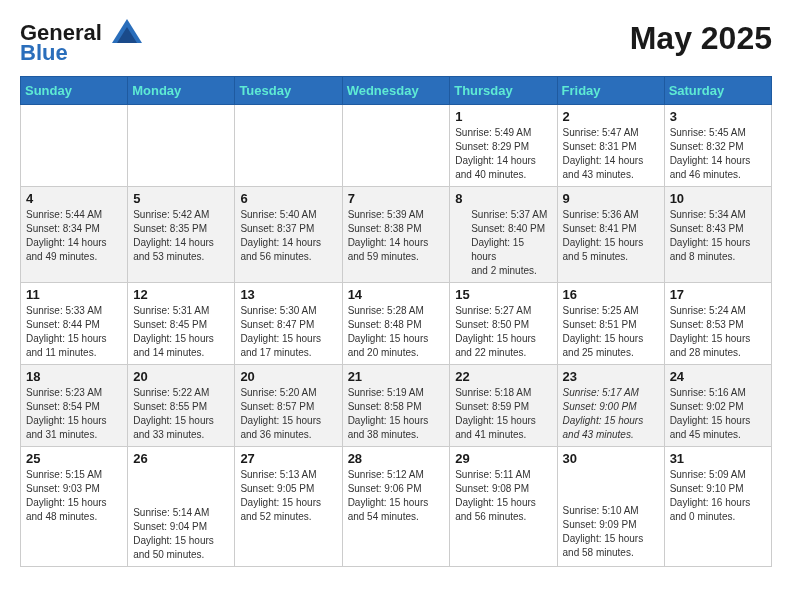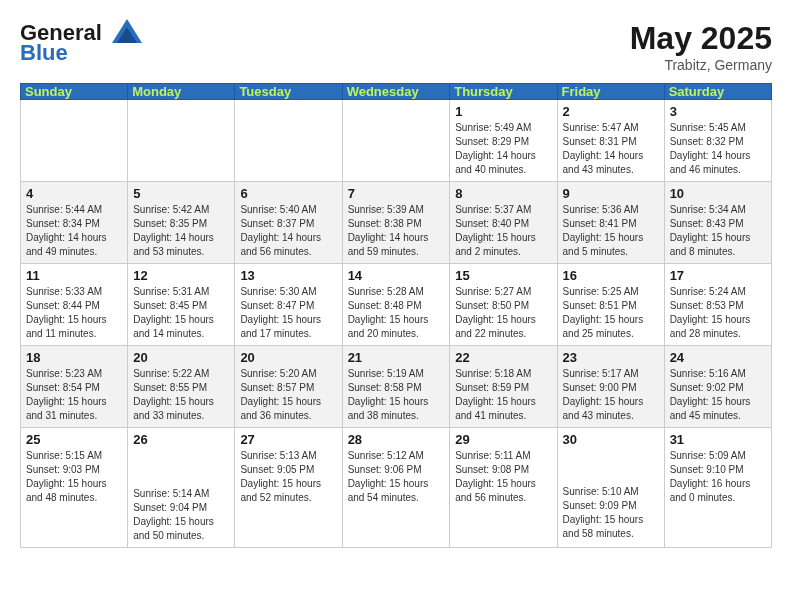--- a/index.html
+++ b/index.html
@@ -32,24 +32,24 @@
       font-size: 14px;
       color: #555;
     }
     .calendar-table {
       width: 100%;
       border-collapse: collapse;
       border: 1px solid #ccc;
     }
     .calendar-table th {
       background-color: #2a6ebb;
-      color: #bef264;
+      color: #5eead4;
       font-size: 13px;
       font-weight: bold;
-      padding: 0 4px;
+      padding: 6px 4px;
       text-align: left;
       border: 1px solid #1e5aa0;
     }
     .calendar-table td {
       vertical-align: top;
       border: 1px solid #ccc;
       padding: 4px 5px;
       width: 108px;
       min-height: 80px;
       font-size: 10.5px;
@@ -85,21 +85,20 @@
         <svg width="30" height="24" viewBox="0 0 30 24" style="margin-left:2px; margin-top:-4px;">
           <polygon points="0,24 15,0 30,24" fill="#2a6ebb"></polygon>
           <polygon points="5,24 15,8 25,24" fill="#1a4a8a"></polygon>
         </svg>
       </div>
       <span style="font-size:22px; font-weight:bold; color:#2a6ebb; margin-top:-6px;">Blue</span>
     </div>
   </div>
   <div class="title-block">
     <div class="month-title">May 2025</div>
-    <div class="location">Trabitz, Germany</div>
   </div>
 </div>
 
 <table class="calendar-table">
   <thead>
     <tr>
     <th>Sunday</th>
         <th>Monday</th>
         <th>Tuesday</th>
         <th>Wednesday</th>
@@ -160,21 +159,21 @@
         </td>
         <td>
           <div class="day-number">7</div>
           <div class="day-info" style="white-space: pre-line;">Sunrise: 5:39 AM
 Sunset: 8:38 PM
 Daylight: 14 hours
 and 59 minutes.</div>
         </td>
         <td>
           <div class="day-number">8</div>
-          <div class="day-info" style="white-space: pre-line;">Sunrise: 5:37 AM
+          <div class="day-info" style="white-space: pre-line; margin-left: 16px;">Sunrise: 5:37 AM
 Sunset: 8:40 PM
 Daylight: 15 hours
 and 2 minutes.</div>
         </td>
         <td>
           <div class="day-number">9</div>
           <div class="day-info" style="white-space: pre-line;">Sunrise: 5:36 AM
 Sunset: 8:41 PM
 Daylight: 15 hours
 and 5 minutes.</div>
@@ -269,21 +268,21 @@
         </td>
         <td>
           <div class="day-number">22</div>
           <div class="day-info" style="white-space: pre-line;">Sunrise: 5:18 AM
 Sunset: 8:59 PM
 Daylight: 15 hours
 and 41 minutes.</div>
         </td>
         <td>
           <div class="day-number">23</div>
-          <div class="day-info" style="white-space: pre-line;">Sunrise: 5:17 AM
+          <div class="day-info" style="white-space: pre-line; font-style: italic;">Sunrise: 5:17 AM
 Sunset: 9:00 PM
 Daylight: 15 hours
 and 43 minutes.</div>
         </td>
         <td>
           <div class="day-number">24</div>
           <div class="day-info" style="white-space: pre-line;">Sunrise: 5:16 AM
 Sunset: 9:02 PM
 Daylight: 15 hours
 and 45 minutes.</div>

